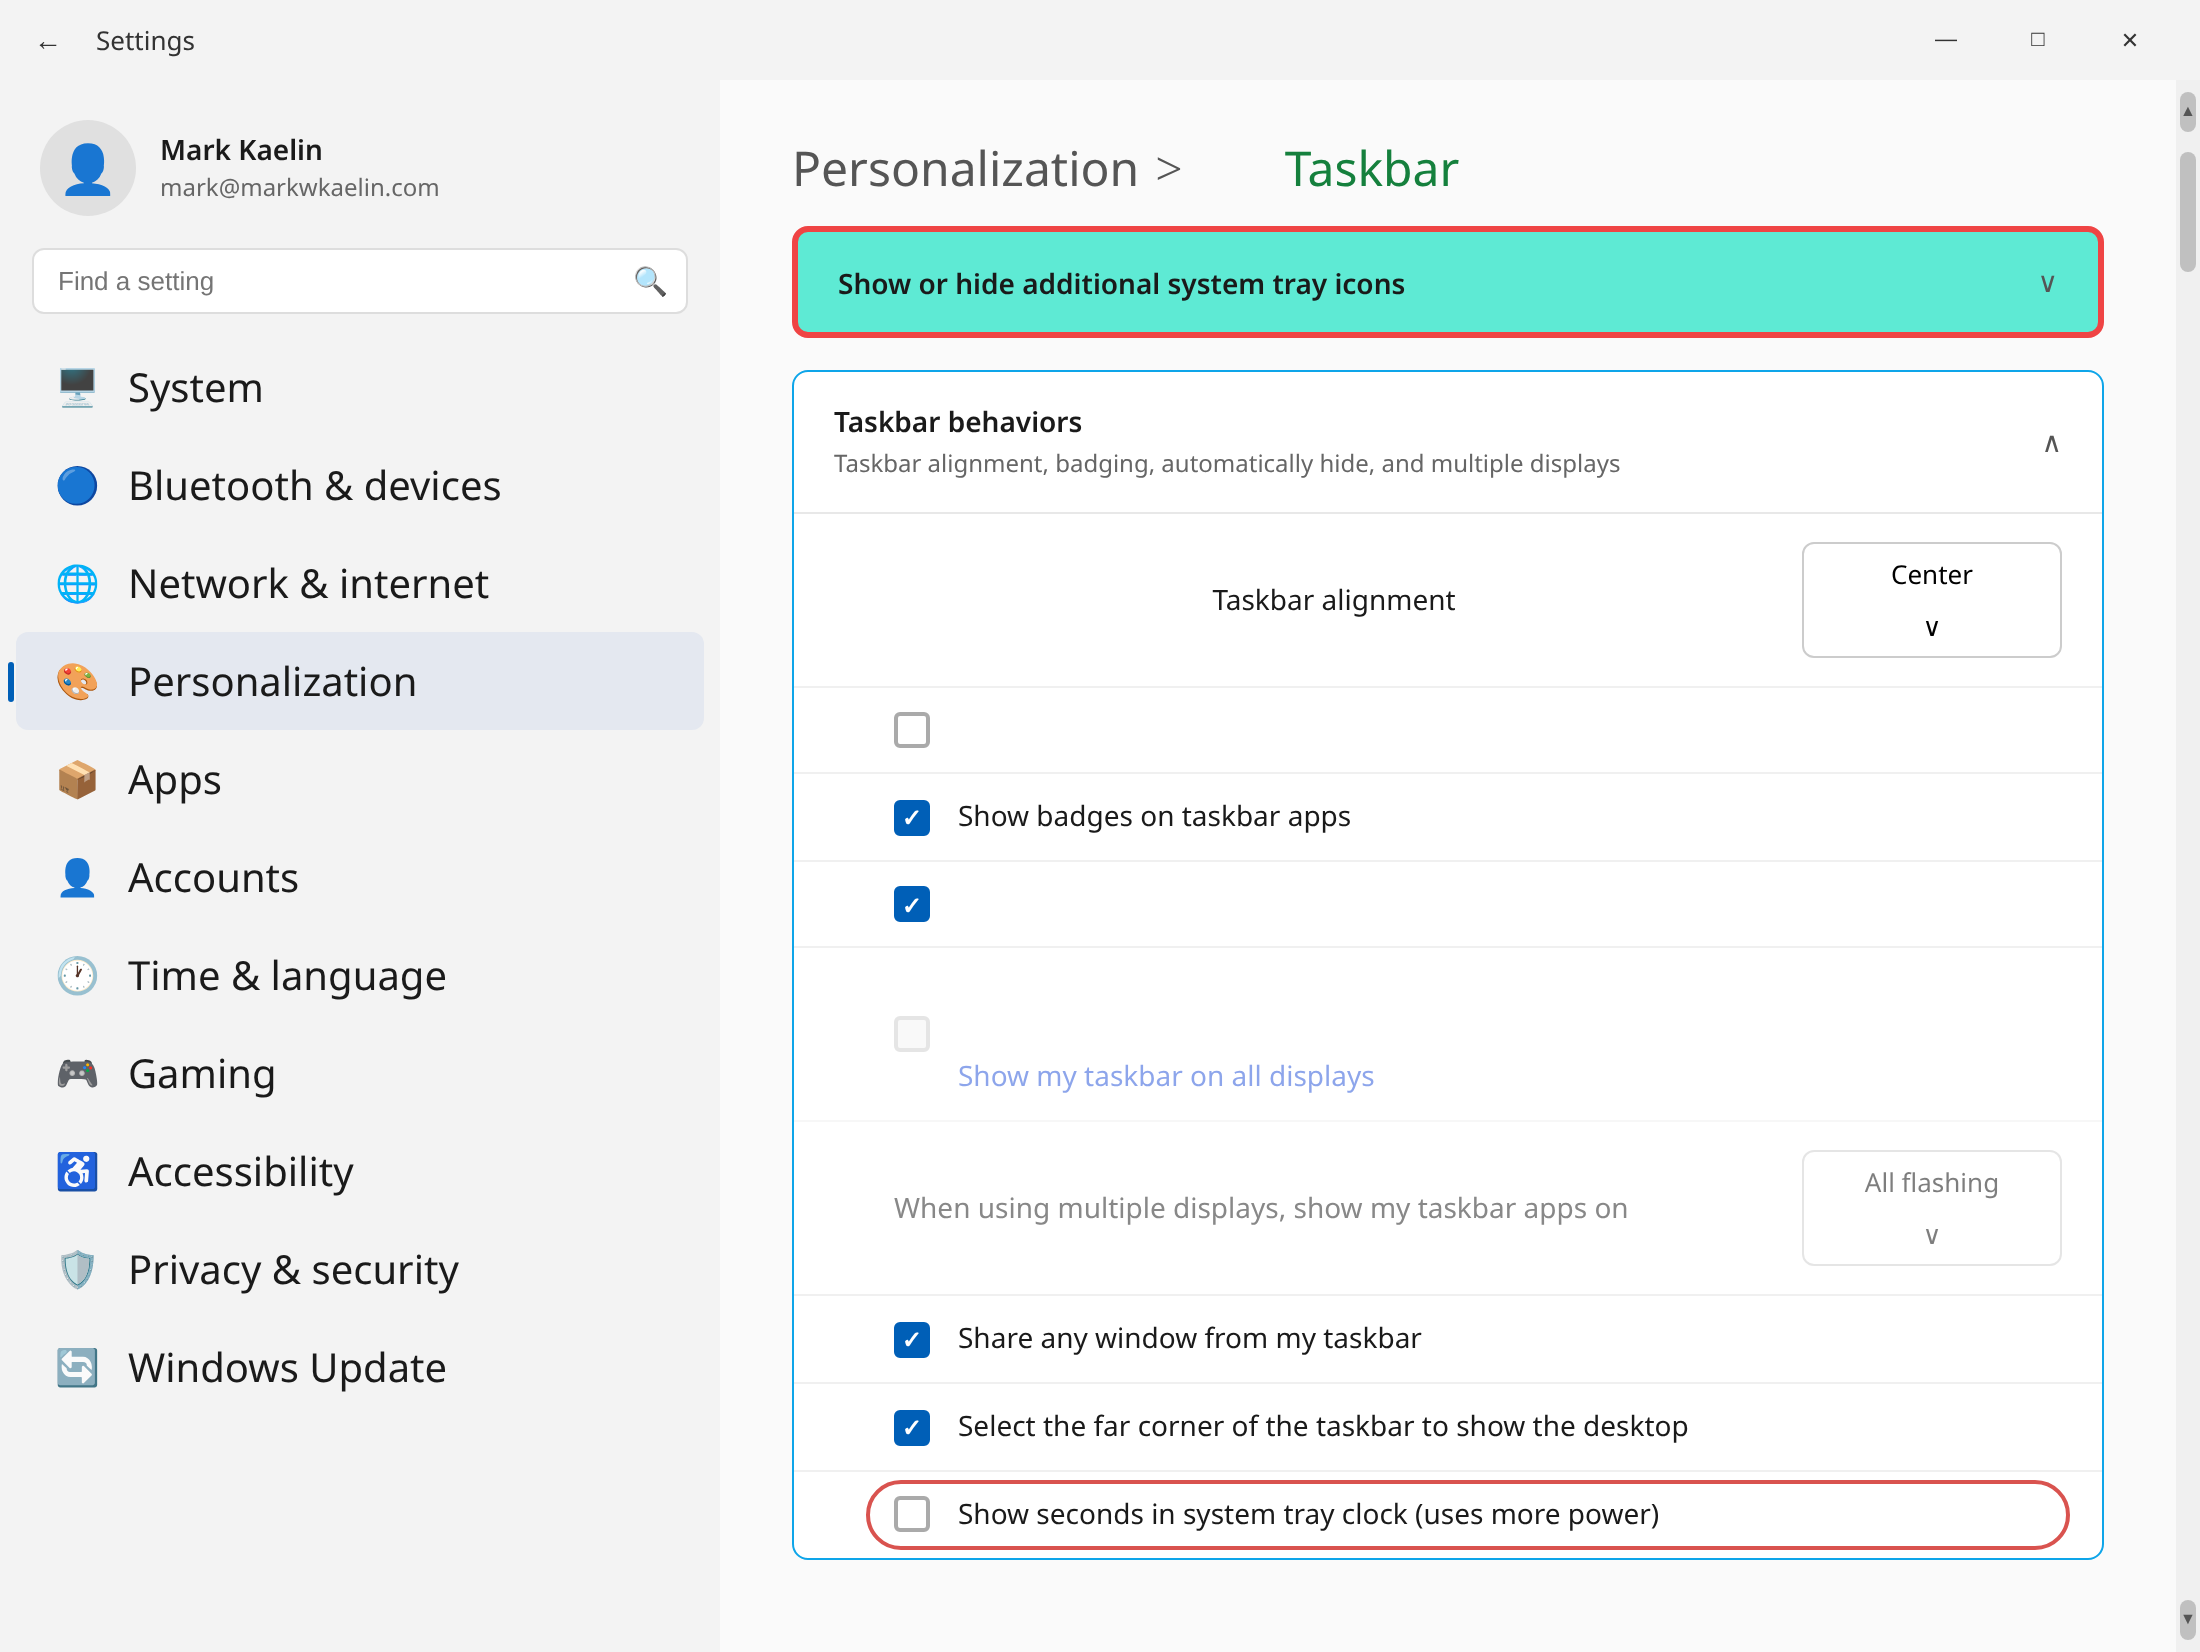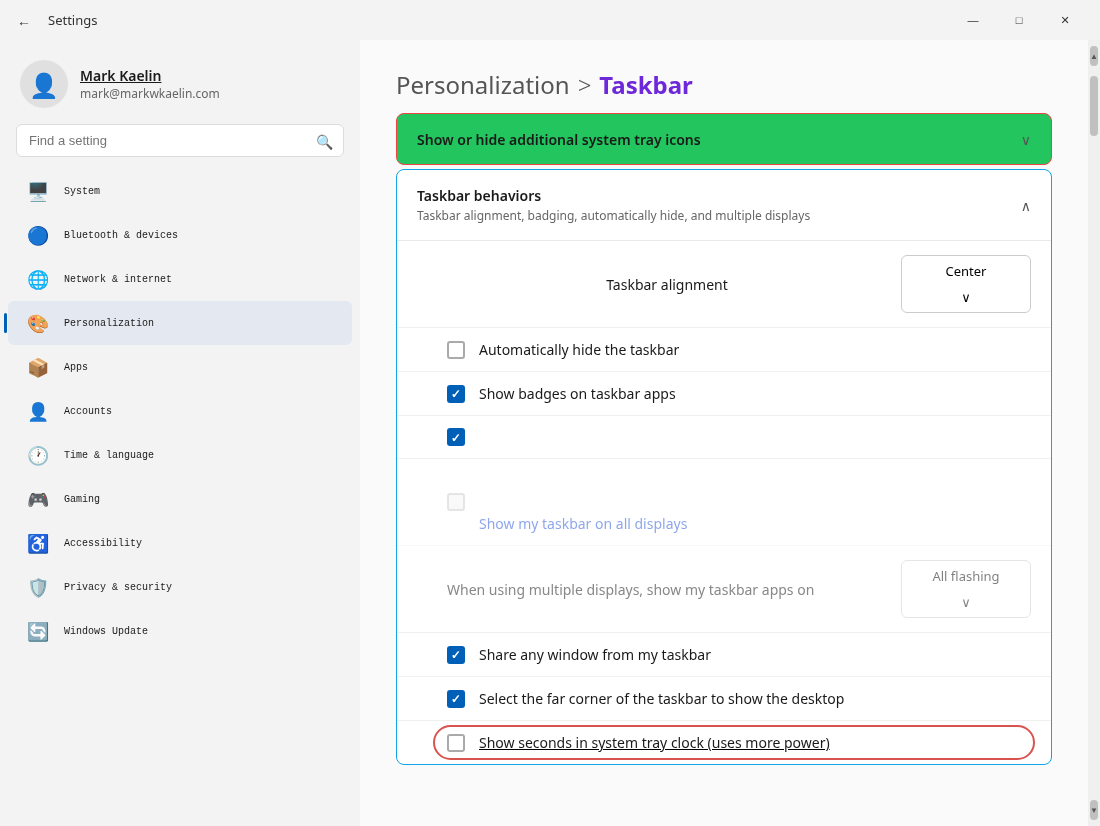--- a/index.html
+++ b/index.html
@@ -73,21 +73,21 @@
     .avatar {
       width: 48px; height: 48px;
       border-radius: 50%;
       background: #e0e0e0;
       display: flex; align-items: center; justify-content: center;
       font-size: 24px;
       color: #666;
       flex-shrink: 0;
     }
     .user-info { display: flex; flex-direction: column; }
-    .user-name { font-size: 14px; font-weight: 600; color: #1a1a1a; text-decoration: underline; }
+    .user-name { font-size: 14px; font-weight: 600; color: #1a1a1a; }
     .user-email { font-size: 12px; color: #666; }
 
     .search-box {
       margin: 0 16px 12px 16px;
       position: relative;
     }
     .search-input {
       width: 100%;
       padding: 8px 36px 8px 12px;
       border: 1px solid #ddd;
@@ -130,21 +130,21 @@
       height: 20px;
       background: #005fb7;
       border-radius: 2px;
     }
     .nav-icon {
       width: 22px; height: 22px;
       display: flex; align-items: center; justify-content: center;
       flex-shrink: 0;
       font-size: 18px;
     }
-    .nav-label { font-size: 10px; font-family: Liberation Mono, monospace; }
+    .nav-label { font-size: 20px; }
 
     
     .main-content {
       flex: 1;
       background: #fafafa;
       display: flex;
       flex-direction: column;
       overflow: hidden;
     }
     .page-header {
@@ -153,21 +153,21 @@
     }
     .breadcrumb {
       font-size: 24px;
       color: #444;
       display: flex;
       align-items: center;
       gap: 8px;
     }
     .breadcrumb-parent { font-weight: 400; color: #555; }
     .breadcrumb-sep { color: #555; font-weight: 300; }
-    .breadcrumb-current { font-weight: 700; color: #6d28d9; }
+    .breadcrumb-current { font-weight: 400; color: #15803d; margin-left: 43px; }
 
     .content-scroll {
       flex: 1;
       overflow-y: auto;
       padding: 0 36px 20px 36px;
       position: relative;
     }
 
     
     .content-scroll::-webkit-scrollbar { width: 12px; }
@@ -268,42 +268,40 @@
       align-items: center;
       padding: 14px 20px 14px 50px;
       border-bottom: 1px solid #f0f0f0;
       gap: 28px;
     }
     .multi-display-text { font-size: 14px; color: #888; flex: 1; }
 
     
     .highlight-row {
       display: flex;
-      align-items: center;
       padding: 12px 20px 12px 50px;
       gap: 14px;
       position: relative;
-      text-decoration: underline;
     }
     .highlight-circle {
       position: absolute;
       left: 36px;
       right: 16px;
       top: 4px;
       bottom: 4px;
       border: 2px solid #d9534f;
       border-radius: 20px;
       pointer-events: none;
     }
 
     .top-collapsed {
-      background: #22c55e;
+      background: #5eead4;
       border-radius: 8px;
-      border: 1px solid #ef4444;
-      margin-bottom: 4px;
+      border: 3px solid #ef4444;
+      margin-bottom: 16px;
     }
   </style>
 </head>
 <body>
 
 <div class="titlebar">
   <div class="titlebar-back">
     <span>←</span>
   </div>
   <span class="titlebar-title">Settings</span>
@@ -411,21 +409,20 @@
         <div class="alignment-row">
           <span class="alignment-label">Taskbar alignment</span>
           <div class="dropdown-select">
             <span>Center</span>
             <span>∨</span>
           </div>
         </div>
 
         <div class="setting-row">
           <div class="checkbox"></div>
-          <span class="setting-label">Automatically hide the taskbar</span>
         </div>
 
         <div class="setting-row">
           <div class="checkbox checked"></div>
           <span class="setting-label">Show badges on taskbar apps</span>
         </div>
 
         <div class="setting-row">
           <div class="checkbox checked"></div>
         </div>

